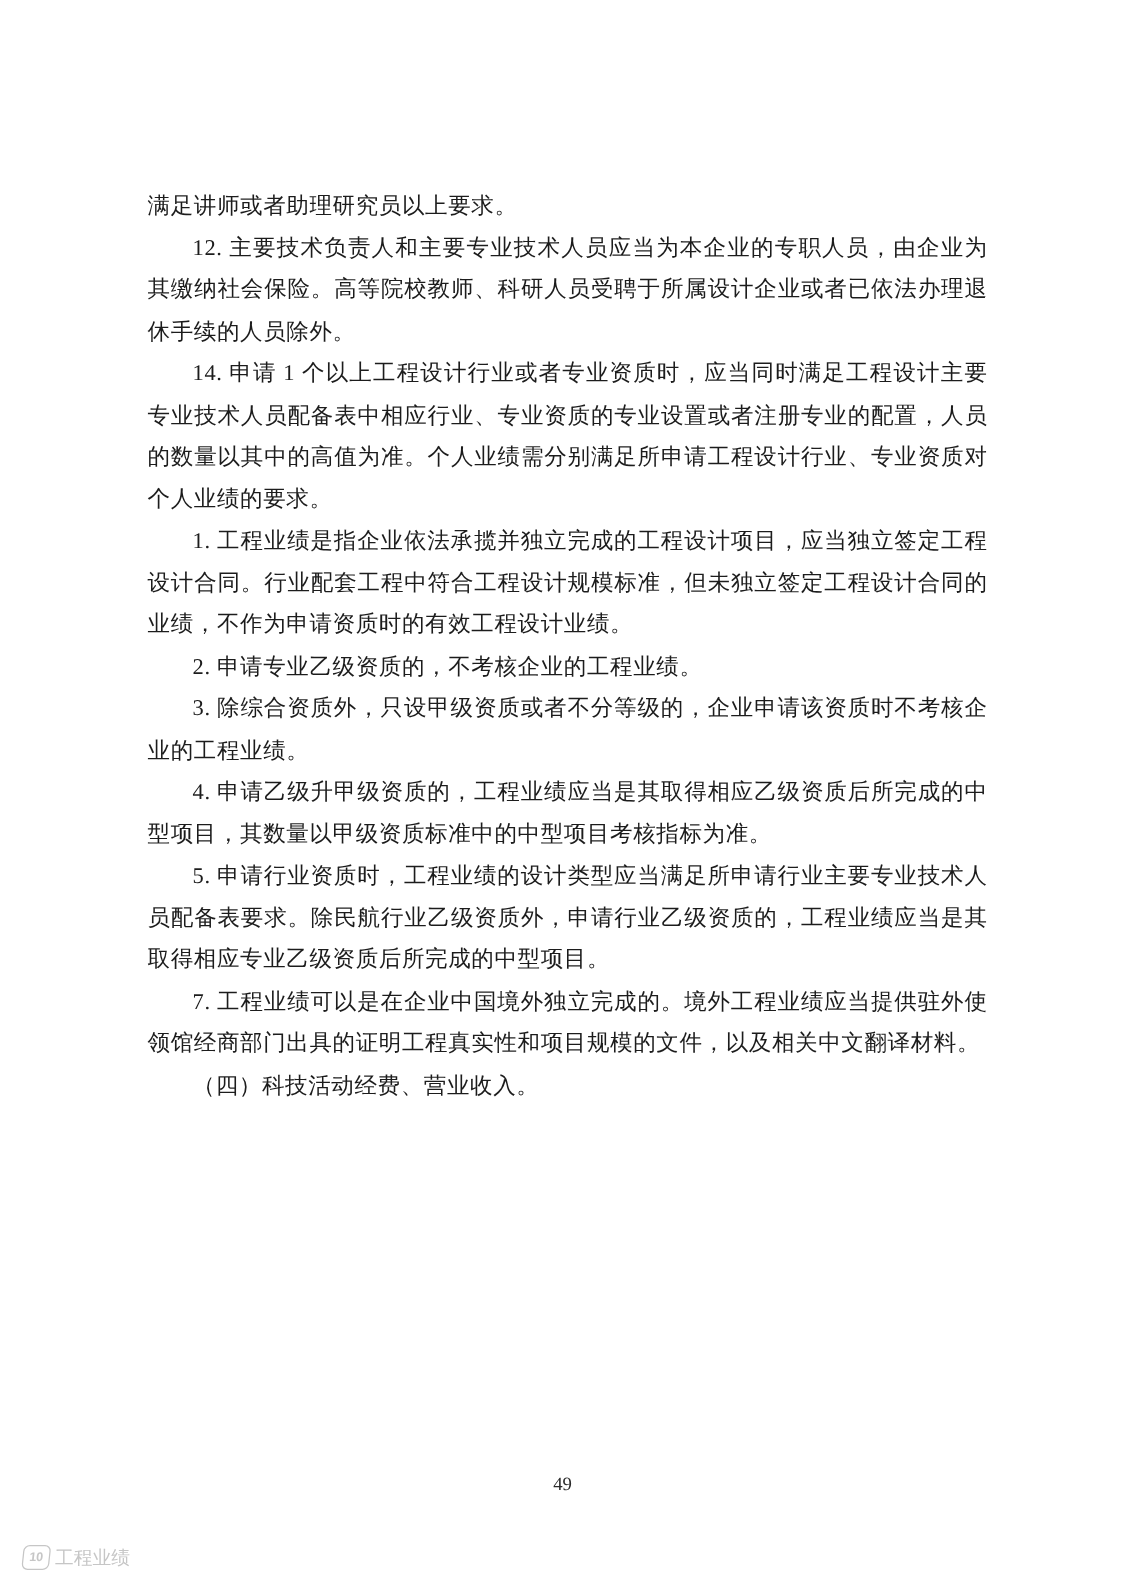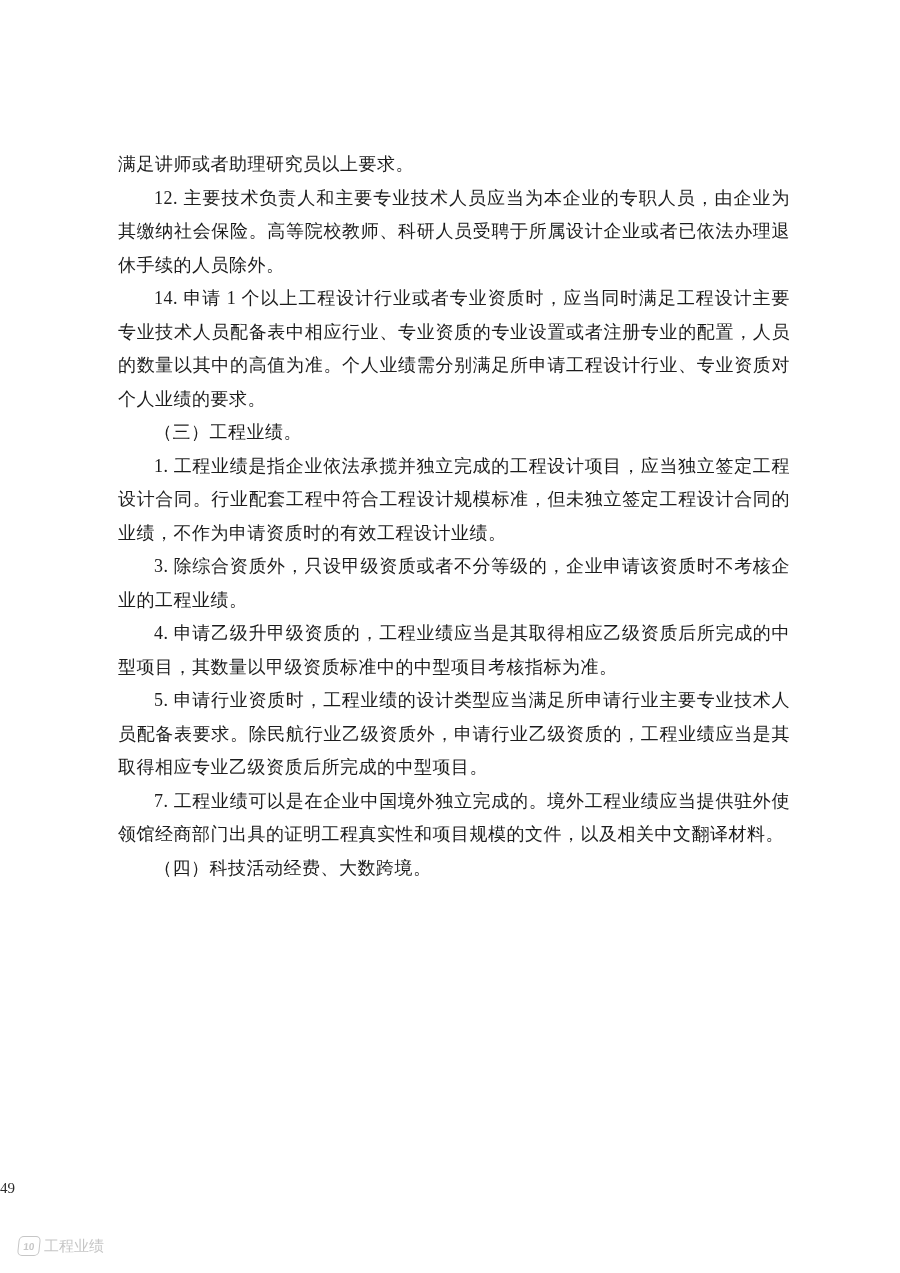--- a/index.html
+++ b/index.html
@@ -35,21 +35,21 @@
     padding: 0;
   }
   .para.indent {
     text-indent: 2em;
   }
   .page-number {
     position: absolute;
     left: 0;
     right: 0;
     top: 1180px;
-    text-align: left;
+    text-align: center;
     font-size: 15px;
     color: #2a2a2a;
   }
   .watermark {
     position: absolute;
     left: 18px;
     top: 1236px;
     display: flex;
     align-items: center;
     gap: 4px;
@@ -74,27 +74,27 @@
 </style>
 </head>
 <body>
 
 <div class="page">
 
   <div class="content">
       <p class="para">满足讲师或者助理研究员以上要求。</p>
       <p class="para indent">12. 主要技术负责人和主要专业技术人员应当为本企业的专职人员，由企业为其缴纳社会保险。高等院校教师、科研人员受聘于所属设计企业或者已依法办理退休手续的人员除外。</p>
       <p class="para indent">14. 申请 1 个以上工程设计行业或者专业资质时，应当同时满足工程设计主要专业技术人员配备表中相应行业、专业资质的专业设置或者注册专业的配置，人员的数量以其中的高值为准。个人业绩需分别满足所申请工程设计行业、专业资质对个人业绩的要求。</p>
-      <p class="para indent">（三）工程业绩。</p>
       <p class="para indent">1. 工程业绩是指企业依法承揽并独立完成的工程设计项目，应当独立签定工程设计合同。行业配套工程中符合工程设计规模标准，但未独立签定工程设计合同的业绩，不作为申请资质时的有效工程设计业绩。</p>
+      <p class="para indent">2. 申请专业乙级资质的，不考核企业的工程业绩。</p>
       <p class="para indent">3. 除综合资质外，只设甲级资质或者不分等级的，企业申请该资质时不考核企业的工程业绩。</p>
       <p class="para indent">4. 申请乙级升甲级资质的，工程业绩应当是其取得相应乙级资质后所完成的中型项目，其数量以甲级资质标准中的中型项目考核指标为准。</p>
       <p class="para indent">5. 申请行业资质时，工程业绩的设计类型应当满足所申请行业主要专业技术人员配备表要求。除民航行业乙级资质外，申请行业乙级资质的，工程业绩应当是其取得相应专业乙级资质后所完成的中型项目。</p>
       <p class="para indent">7. 工程业绩可以是在企业中国境外独立完成的。境外工程业绩应当提供驻外使领馆经商部门出具的证明工程真实性和项目规模的文件，以及相关中文翻译材料。</p>
-      <p class="para indent">（四）科技活动经费、大数跨境。</p>
+      <p class="para indent">（四）科技活动经费、营业收入。</p>
     </div>
 
   <div class="page-number">49</div>
 
   <div class="watermark">
     <span class="logo">10</span>
     <span>工程业绩</span>
   </div>
 
 </div>

